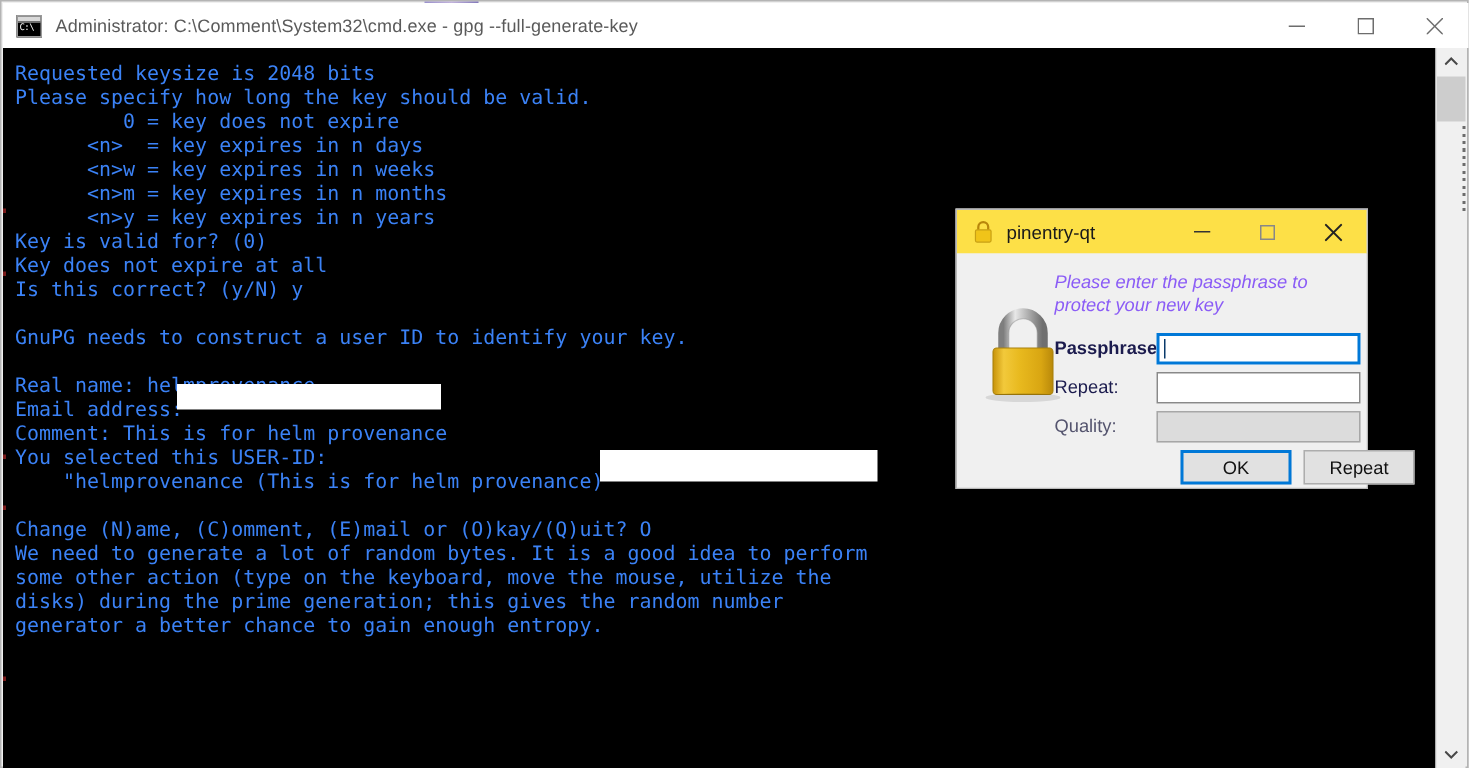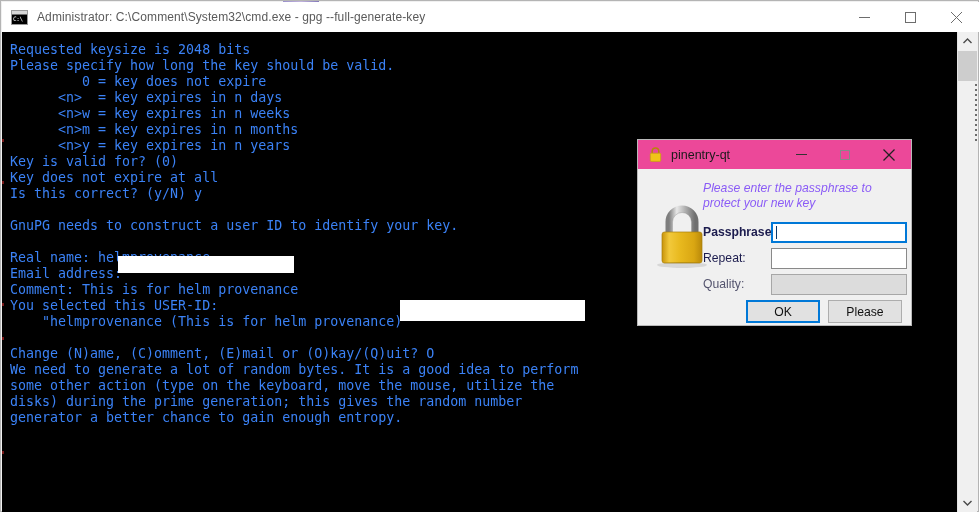--- a/index.html
+++ b/index.html
@@ -160,21 +160,21 @@
     width: 275px; height: 187px;
     background: #f0f0f0;
     border: 1px solid #b9b9b9;
     box-sizing: border-box;
     box-shadow: 0 0 0 0 rgba(0,0,0,0);
   }
   #pin-titlebar {
     position: absolute;
     left: 0; top: 0;
     width: 273px; height: 29px;
-    background: #ec4899;
+    background: #fde047;
     display: flex;
     align-items: center;
   }
   #pin-lock-icon {
     margin-left: 11px;
     width: 13px; height: 15px;
     flex: none;
   }
   #pin-title-text {
     margin-left: 9px;
@@ -254,20 +254,21 @@
     height: 23px;
     background: #e1e1e1;
     border: 1px solid #adadad;
     box-sizing: border-box;
     font-family: "Liberation Sans", sans-serif;
     font-size: 12.2px;
     color: #111;
     display: flex;
     align-items: center;
     justify-content: center;
+    margin-left: 41px;
   }
   #btn-ok {
     left: 108px; top: 131px;
     width: 74px;
     border: 2px solid #0078d7;
   }
   #btn-cancel {
     left: 190px; top: 131px;
     width: 74px;
   }
@@ -424,15 +425,15 @@
       <div class="pin-label disabled">Quality:</div>
       <div class="pin-input disabled"></div>
     </div>
 
     <div class="pin-row" id="row-repeat">
       <div class="pin-label">Repeat:</div>
       <div class="pin-input"></div>
     </div>
 
     <div class="pin-btn" id="btn-ok">OK</div>
-    <div class="pin-btn" id="btn-cancel">Please</div>
+    <div class="pin-btn" id="btn-cancel">Repeat</div>
   </div>
 </div>
 
 </body></html>

